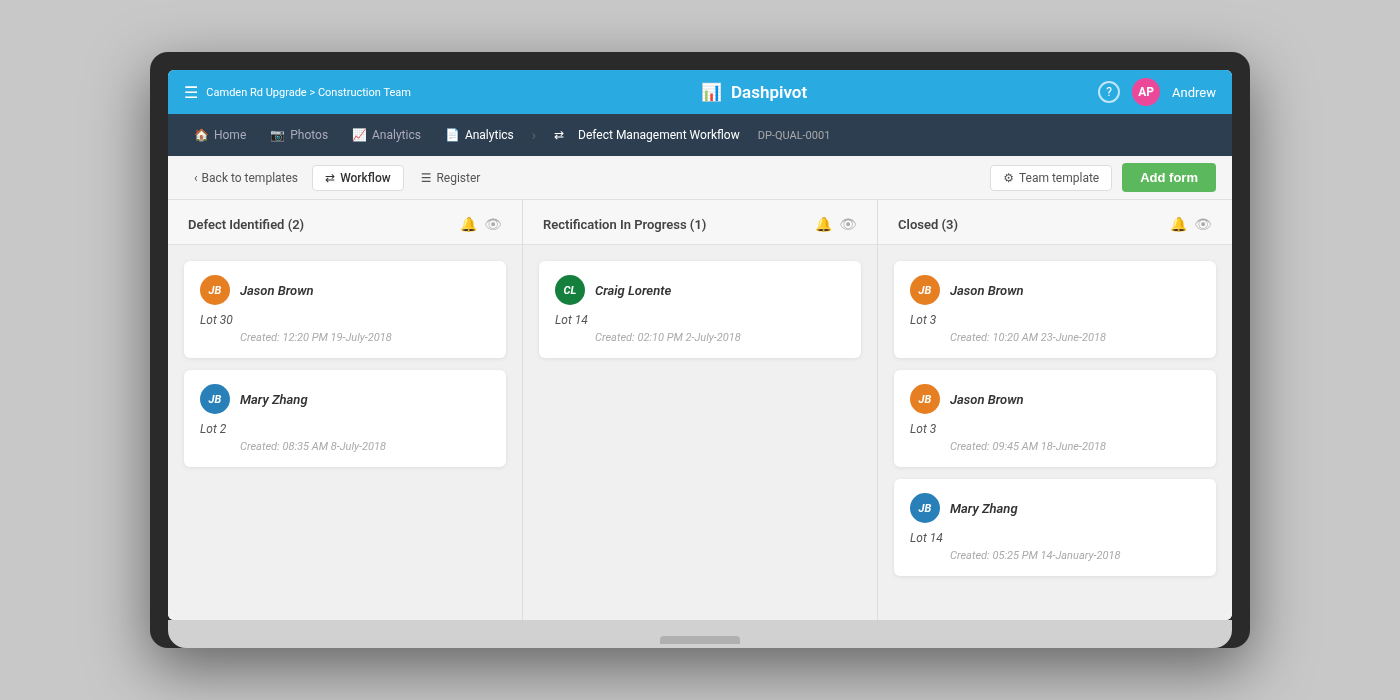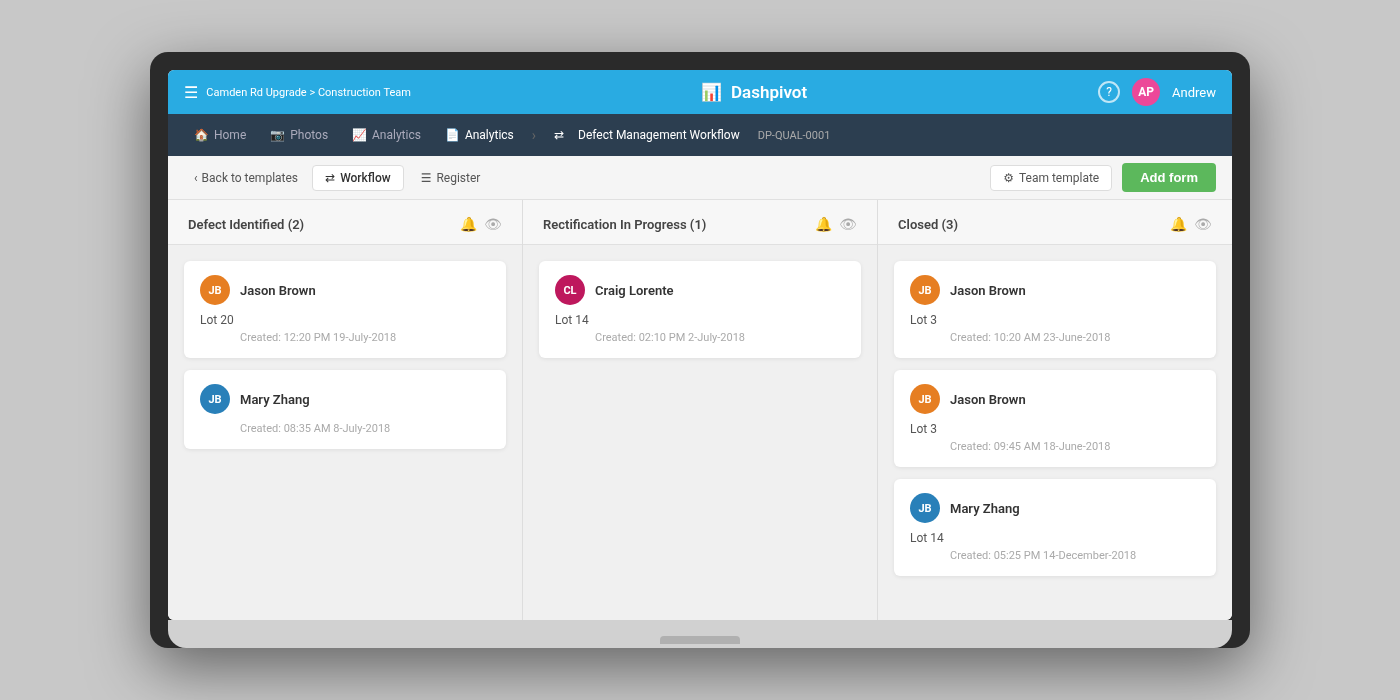--- a/index.html
+++ b/index.html
@@ -224,20 +224,21 @@
       gap: 6px;
       color: #aaa;
       font-size: 14px;
     }
     .column-body {
       padding: 16px;
       display: flex;
       flex-direction: column;
       gap: 12px;
       flex: 1;
+      font-style: italic;
     }
 
     
     .card {
       background: white;
       border-radius: 6px;
       padding: 14px 16px;
       box-shadow: 0 1px 4px rgba(0,0,0,0.08);
       cursor: pointer;
     }
@@ -349,44 +350,45 @@
     <span>🔔</span>
     <span>👁</span>
   </div>
           </div>
           <div class="column-body">
             <div class="card">
       <div class="card-header">
         <div class="avatar" style="background:#e67e22">JB</div>
         <div class="card-name">Jason Brown</div>
       </div>
-      <div class="card-lot">Lot 20</div>
+      <div class="card-lot">Lot 30</div>
       <div class="card-date">Created: 12:20 PM 19-July-2018</div>
     </div>
             <div class="card">
       <div class="card-header">
         <div class="avatar" style="background:#2980b9">JB</div>
         <div class="card-name">Mary Zhang</div>
       </div>
+      <div class="card-lot">Lot 2</div>
       <div class="card-date">Created: 08:35 AM 8-July-2018</div>
     </div>
           </div>
         </div>
         <div class="kanban-column">
           <div class="column-header">
             <div class="column-title">Rectification In Progress (1)</div>
             <div class="column-icons">
     <span>🔔</span>
     <span>👁</span>
   </div>
           </div>
           <div class="column-body">
             <div class="card">
       <div class="card-header">
-        <div class="avatar" style="background:#be185d">CL</div>
+        <div class="avatar" style="background:#15803d">CL</div>
         <div class="card-name">Craig Lorente</div>
       </div>
       <div class="card-lot">Lot 14</div>
       <div class="card-date">Created: 02:10 PM 2-July-2018</div>
     </div>
           </div>
         </div>
         <div class="kanban-column">
           <div class="column-header">
             <div class="column-title">Closed (3)</div>
@@ -411,21 +413,21 @@
       </div>
       <div class="card-lot">Lot 3</div>
       <div class="card-date">Created: 09:45 AM 18-June-2018</div>
     </div>
             <div class="card">
       <div class="card-header">
         <div class="avatar" style="background:#2980b9">JB</div>
         <div class="card-name">Mary Zhang</div>
       </div>
       <div class="card-lot">Lot 14</div>
-      <div class="card-date">Created: 05:25 PM 14-December-2018</div>
+      <div class="card-date">Created: 05:25 PM 14-January-2018</div>
     </div>
           </div>
         </div>
       </div>
 
   </div>
   <div class="laptop-base">
     <div class="laptop-notch"></div>
   </div>
 </div>

